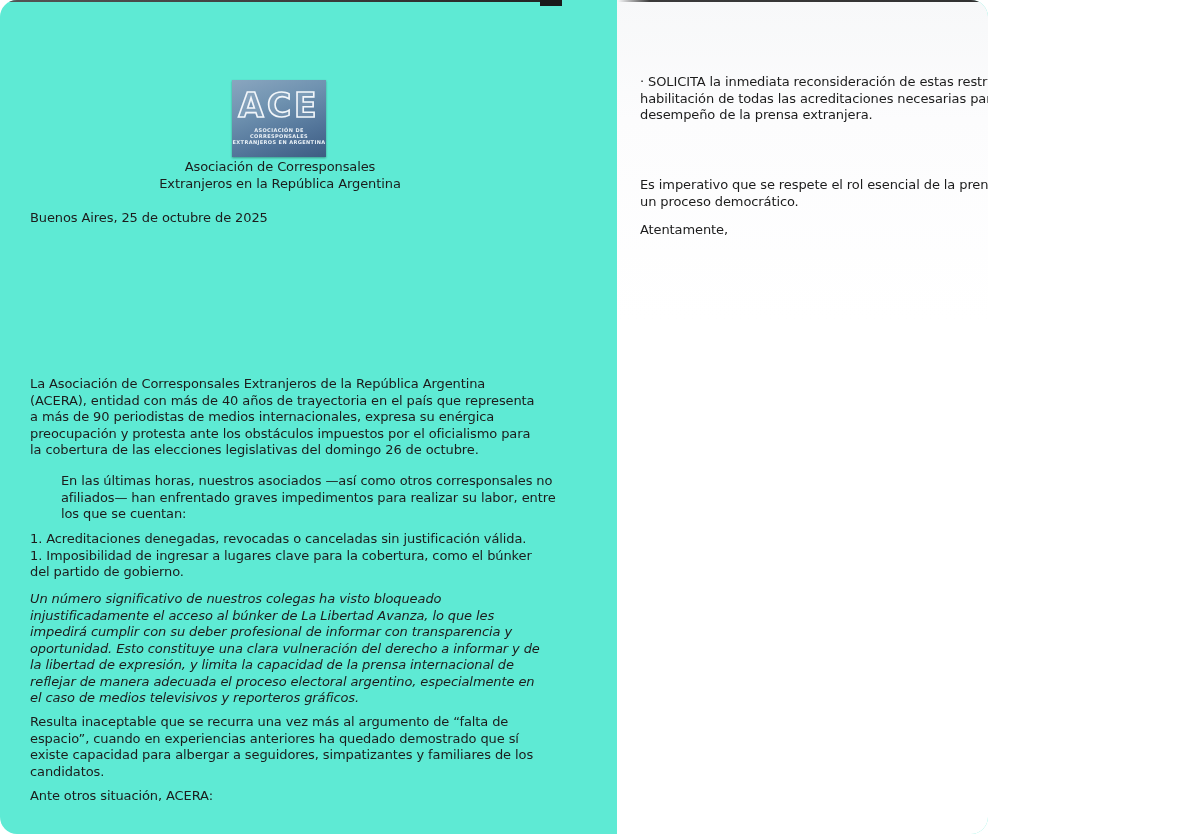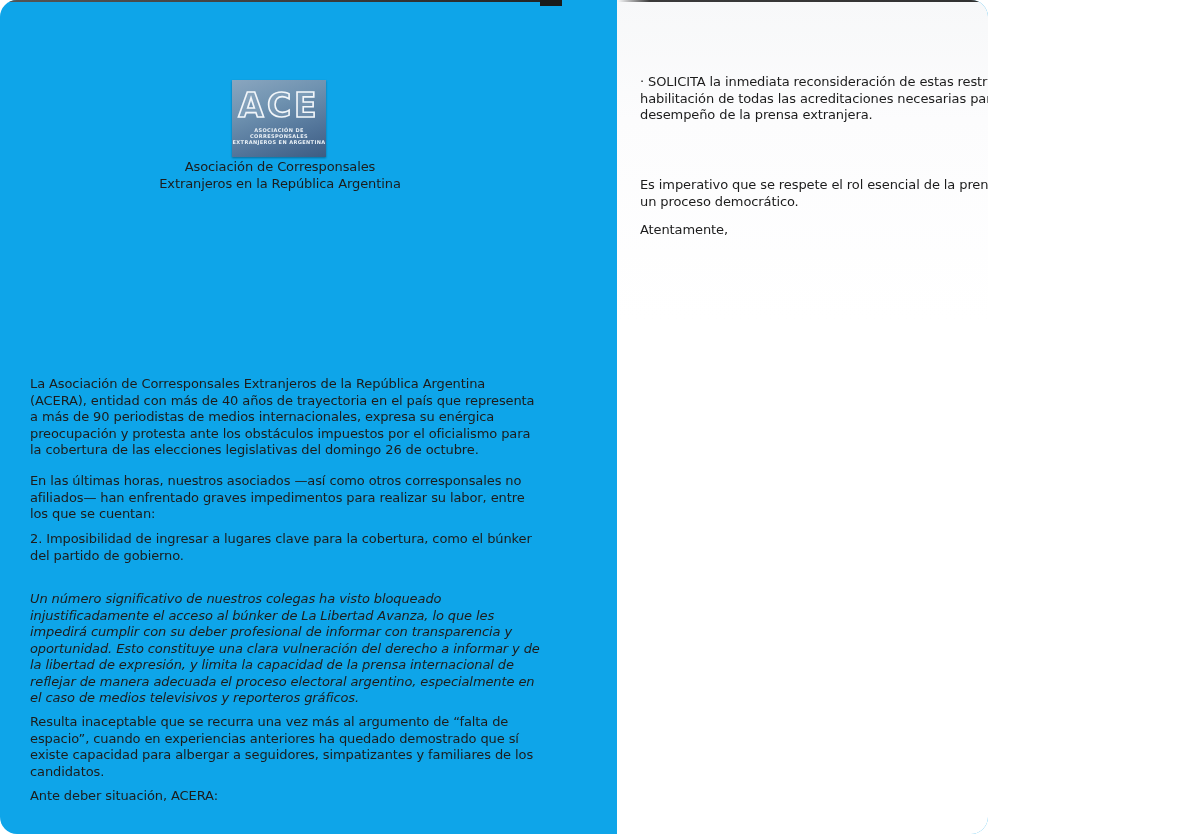--- a/index.html
+++ b/index.html
@@ -4,21 +4,21 @@
 <style>
   html, body {
     margin: 0;
     padding: 0;
     background: #ffffff;
   }
   .canvas {
     position: relative;
     width: 988px;
     height: 834px;
-    background: #0ea5e9;
+    background: #5eead4;
     overflow: hidden;
     font-family: "DejaVu Sans", "Liberation Sans", sans-serif;
     color: #1c1c1c;
     font-size: 13px;
     line-height: 16.5px;
     letter-spacing: -0.1px;
     border-radius: 17px;
   }
 
   
@@ -69,21 +69,21 @@
     font-weight: bold;
     margin-top: 3px;
   }
 
   
   .lp { position: absolute; left: 30px; width: 514px; margin: 0; }
   .org-title   { top: 159px; width: 500px; text-align: center; }
   .dateline    { top: 210px; }
   .heading-blk { top: 285px; }
   .p1          { top: 376px; }
-  .p2          { top: 473px; }
+  .p2          { top: 473px; margin-left: 31px; }
   .list-blk    { top: 531px; }
   .p3          { top: 591px; font-style: italic; }
   .p4          { top: 714px; }
   .p5          { top: 788px; }
 
   
   .rp { position: absolute; left: 640px; width: 478px; margin: 0; }
   .bullets-blk { top: 74px; }
   .rp1         { top: 177px; }
   .closing     { top: 222px; }
@@ -105,35 +105,37 @@
       <div>ASOCIACIÓN DE CORRESPONSALES</div>
       <div>EXTRANJEROS EN ARGENTINA</div>
     </div>
   </div>
 
   <div class="lp org-title">
     <div>Asociación de Corresponsales</div>
     <div>Extranjeros en la República Argentina</div>
   </div>
 
+  <p class="lp dateline">Buenos Aires, 25 de octubre de 2025</p>
 
 
   <p class="lp p1">La Asociación de Corresponsales Extranjeros de la República Argentina (ACERA), entidad con más de 40 años de trayectoria en el país que representa a más de 90 periodistas de medios internacionales, expresa su enérgica preocupación y protesta ante los obstáculos impuestos por el oficialismo para la cobertura de las elecciones legislativas del domingo 26 de octubre.</p>
 
   <p class="lp p2">En las últimas horas, nuestros asociados —así como otros corresponsales no afiliados— han enfrentado graves impedimentos para realizar su labor, entre los que se cuentan:</p>
 
   <div class="lp list-blk">
-    <div>2. Imposibilidad de ingresar a lugares clave para la cobertura, como el búnker del partido de gobierno.</div>
+    <div>1. Acreditaciones denegadas, revocadas o canceladas sin justificación válida.</div>
+    <div>1. Imposibilidad de ingresar a lugares clave para la cobertura, como el búnker del partido de gobierno.</div>
   </div>
 
   <p class="lp p3">Un número significativo de nuestros colegas ha visto bloqueado injustificadamente el acceso al búnker de La Libertad Avanza, lo que les impedirá cumplir con su deber profesional de informar con transparencia y oportunidad. Esto constituye una clara vulneración del derecho a informar y de la libertad de expresión, y limita la capacidad de la prensa internacional de reflejar de manera adecuada el proceso electoral argentino, especialmente en el caso de medios televisivos y reporteros gráficos.</p>
 
   <p class="lp p4">Resulta inaceptable que se recurra una vez más al argumento de “falta de espacio”, cuando en experiencias anteriores ha quedado demostrado que sí existe capacidad para albergar a seguidores, simpatizantes y familiares de los candidatos.</p>
 
-  <p class="lp p5">Ante deber situación, ACERA:</p>
+  <p class="lp p5">Ante otros situación, ACERA:</p>
 
   <div class="rp bullets-blk">
     <div>· SOLICITA la inmediata reconsideración de estas restricciones y la habilitación de todas las acreditaciones necesarias para el libre desempeño de la prensa extranjera.</div>
   </div>
 
   <p class="rp rp1">Es imperativo que se respete el rol esencial de la prensa internacional en un proceso democrático.</p>
 
   <p class="rp closing">Atentamente,</p>
 
 

